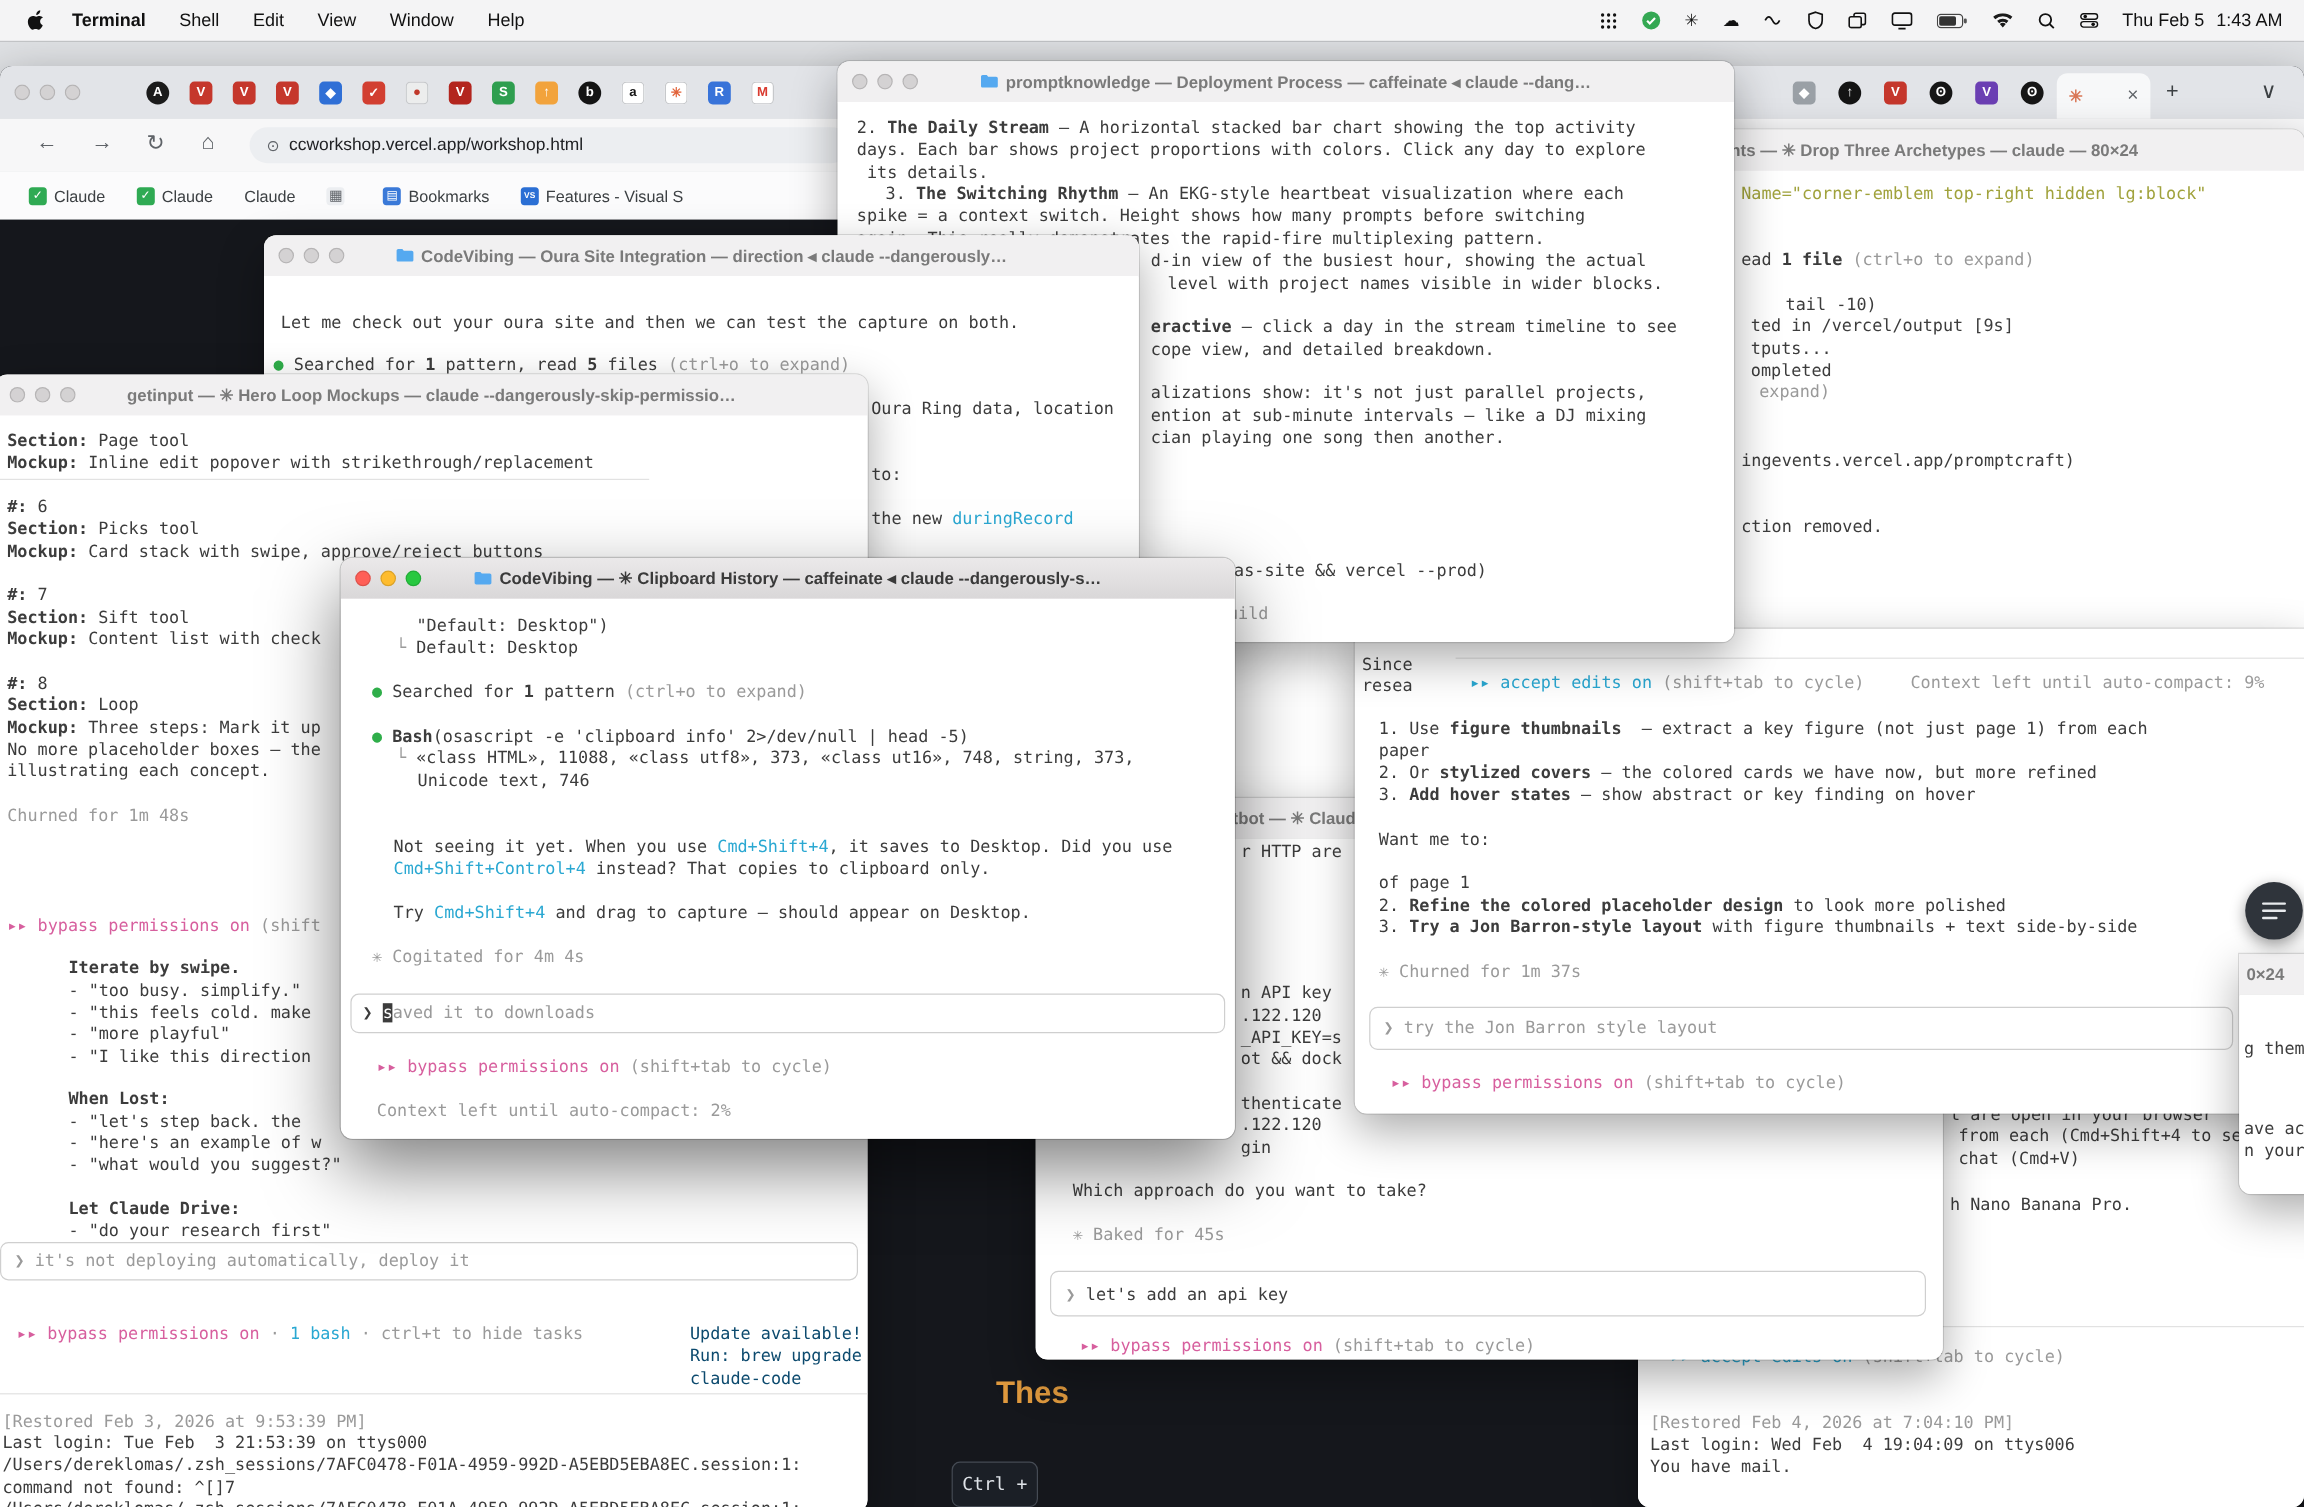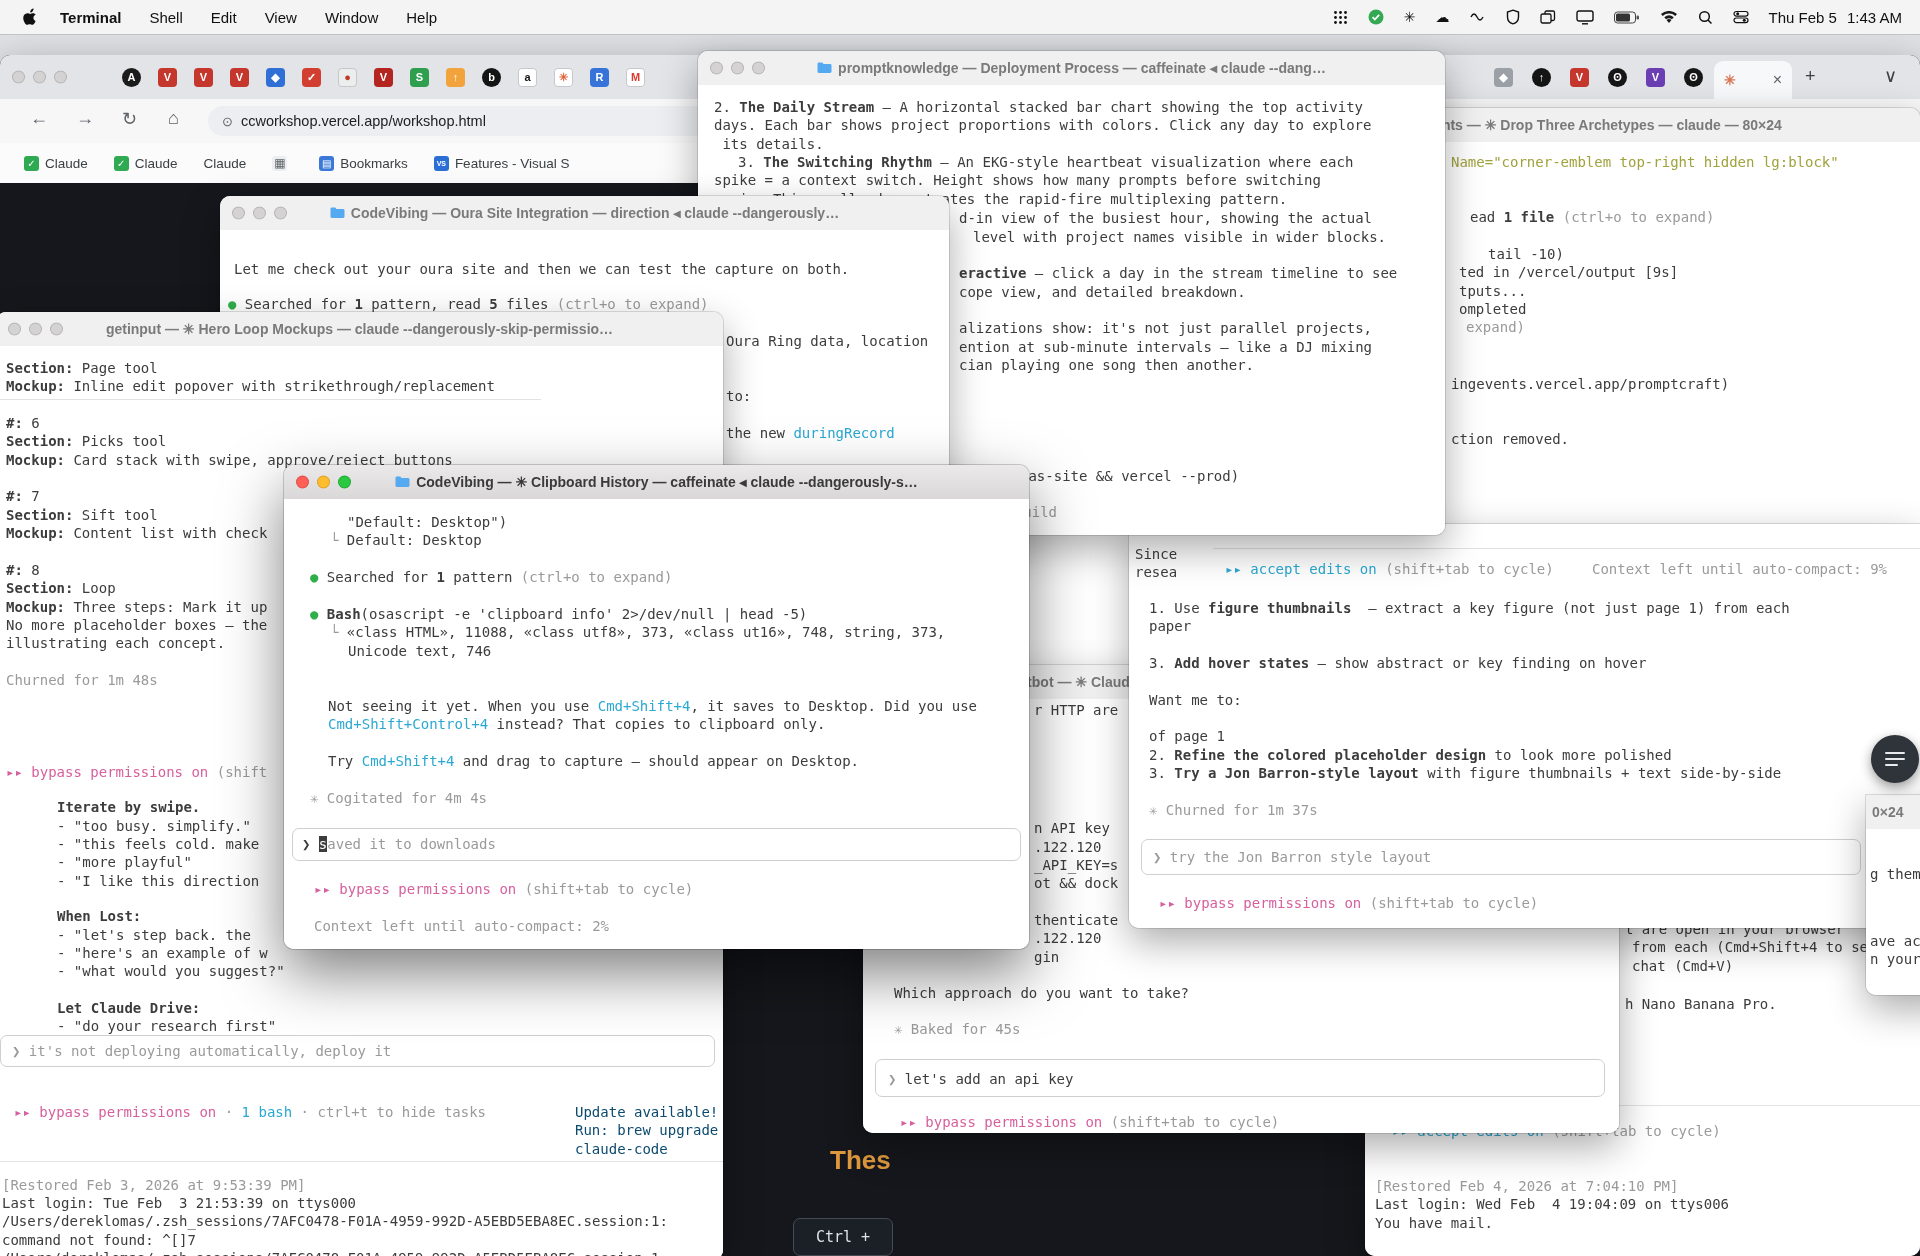--- a/index.html
+++ b/index.html
@@ -34,21 +34,21 @@
   #urlbar .url-ic{color:#5f6368;font-size:13px;}
   #bookbar{position:absolute;left:0;top:88px;width:100%;height:40px;background:#fbfbfc;display:flex;align-items:center;gap:26px;padding-left:24px;border-bottom:1px solid #e4e5e7;}
   .bmk{display:flex;align-items:center;gap:6px;font-size:13.5px;color:#3c4043;white-space:nowrap;}
   .bmk-ic{width:15px;height:15px;border-radius:3px;display:flex;align-items:center;justify-content:center;font-size:10px;color:#fff;}
   .bmk-ic.check{background:#2faa53;}
   .bmk-ic.grid{background:#eceef1;color:#5f6368;font-size:12px;}
   .bmk-ic.fold{background:#3a79d8;}
   .bmk-ic.vs{background:#2b6fd4;font-size:7px;font-weight:bold;}
   #pagecontent{position:absolute;left:0;top:128px;right:0;bottom:0;background:#15171c;}
   .ph{position:absolute;left:830px;top:962px;font:bold 26px "Liberation Sans",sans-serif;color:#e09a3e;}
-  .kbd{position:absolute;left:793px;top:1035px;width:100px;height:38px;border:1px solid #454b54;background:#1b1f26;border-radius:7px;color:#dfe3e8;font:15px "DejaVu Sans Mono",monospace;display:flex;align-items:center;justify-content:center;box-sizing:border-box;}
+  .kbd{position:absolute;left:793px;top:1035px;width:72px;height:38px;border:1px solid #454b54;background:#1b1f26;border-radius:7px;color:#dfe3e8;font:15px "DejaVu Sans Mono",monospace;display:flex;align-items:center;justify-content:center;box-sizing:border-box;}
   
   .win{position:absolute;border-radius:10px;overflow:hidden;background:#fff;box-shadow:0 14px 38px rgba(0,0,0,.33),0 0 0 1px rgba(0,0,0,.12);}
   .win.active{box-shadow:0 24px 60px rgba(0,0,0,.5),0 0 0 1px rgba(0,0,0,.18);}
   .win.sq{border-radius:0 0 10px 10px;}
   .tb{position:absolute;left:0;top:0;right:0;height:34px;background:#f1f0f1;border-bottom:1px solid #d9d7d9;}
   .tb.act{background:linear-gradient(#ebe9ea,#d9d7d8);}
   .ttl{position:absolute;left:0;right:0;top:0;height:100%;display:flex;align-items:center;justify-content:center;gap:6px;font:600 14px "Liberation Sans",sans-serif;color:#7a7a7a;white-space:nowrap;overflow:hidden;}
   .tb.act .ttl{color:#3a3a3a;}
   .cnt{position:absolute;left:0;right:0;bottom:0;background:#fff;overflow:hidden;}
   .tl{position:absolute;white-space:pre;font:14px/18px "DejaVu Sans Mono","Liberation Mono",monospace;color:#3c3c3c;}
@@ -247,21 +247,21 @@
           <span class="lt r"></span>
           <span class="lt y"></span>
           <span class="lt g"></span>
         </div>
         <div class="ttl" style="justify-content: flex-start; left: 315px;">
           <span>promptcraftingevents — ✳ Drop Three Archetypes — claude — 80×24</span>
         </div>
       </div>
       <div class="cnt" style="top: 34px;">
         <div class="tl" style="left: 447px; top: 11px;"><span class="o">Name="corner-emblem top-right hidden lg:block"</span></div>
-        <div class="tl" style="left: 466px; top: 66px;"><span>ead </span><span class="b">1 file</span><span class="d"> (ctrl+o to expand)</span></div>
+        <div class="tl" style="left: 447px; top: 66px;"><span>ead </span><span class="b">1 file</span><span class="d"> (ctrl+o to expand)</span></div>
         <div class="tl" style="left: 484px; top: 103px;"><span>tail -10)</span></div>
         <div class="tl" style="left: 455px; top: 121px;"><span>ted in /vercel/output [9s]</span></div>
         <div class="tl" style="left: 455px; top: 140px;"><span>tputs...</span></div>
         <div class="tl" style="left: 455px; top: 158px;"><span>ompleted</span></div>
         <div class="tl" style="left: 462px; top: 176px;"><span class="d">expand)</span></div>
         <div class="tl" style="left: 447px; top: 233px;"><span>ingevents.vercel.app/promptcraft)</span></div>
         <div class="tl" style="left: 447px; top: 288px;"><span>ction removed.</span></div>
       </div>
     </div>
     <div class="win" style="left: 1365px; top: 700px; width: 555px; height: 556px; z-index: 3;">
@@ -307,20 +307,21 @@
     <div class="win sq" style="left: 1129px; top: 524px; width: 791px; height: 404px; z-index: 5;">
       <div class="cnt" style="top: 0px;">
         <div class="rule" style="left: 84px; top: 24px; width: 707px;"></div>
         <div class="pbox" style="left: 12px; top: 315px; width: 720px; height: 36px;"></div>
         <div class="tl" style="left: 6px; top: 21px;"><span>Since</span></div>
         <div class="tl" style="left: 6px; top: 39px;"><span>resea</span></div>
         <div class="tl" style="left: 96px; top: 36px;"><span class="c">▸▸ accept edits on </span><span class="d">(shift+tab to cycle)</span></div>
         <div class="tl" style="left: 463px; top: 36px;"><span class="d">Context left until auto-compact: 9%</span></div>
         <div class="tl" style="left: 20px; top: 75px;"><span>1. Use </span><span class="b">figure thumbnails</span><span>  — extract a key figure (not just page 1) from each</span></div>
         <div class="tl" style="left: 20px; top: 93px;"><span>paper</span></div>
+        <div class="tl" style="left: 20px; top: 111px;"><span>2. Or </span><span class="b">stylized covers</span><span> — the colored cards we have now, but more refined</span></div>
         <div class="tl" style="left: 20px; top: 130px;"><span>3. </span><span class="b">Add hover states</span><span> — show abstract or key finding on hover</span></div>
         <div class="tl" style="left: 20px; top: 167px;"><span>Want me to:</span></div>
         <div class="tl" style="left: 20px; top: 203px;"><span>of page 1</span></div>
         <div class="tl" style="left: 20px; top: 222px;"><span>2. </span><span class="b">Refine the colored placeholder design</span><span> to look more polished</span></div>
         <div class="tl" style="left: 20px; top: 240px;"><span>3. </span><span class="b">Try a Jon Barron-style layout</span><span> with figure thumbnails + text side-by-side</span></div>
         <div class="tl" style="left: 20px; top: 277px;"><span class="d">✳ Churned for 1m 37s</span></div>
         <div class="tl" style="left: 24px; top: 324px;"><span class="d">❯ try the Jon Barron style layout</span></div>
         <div class="tl" style="left: 30px; top: 370px;"><span class="p">▸▸ bypass permissions on </span><span class="d">(shift+tab to cycle)</span></div>
       </div>
     </div>

